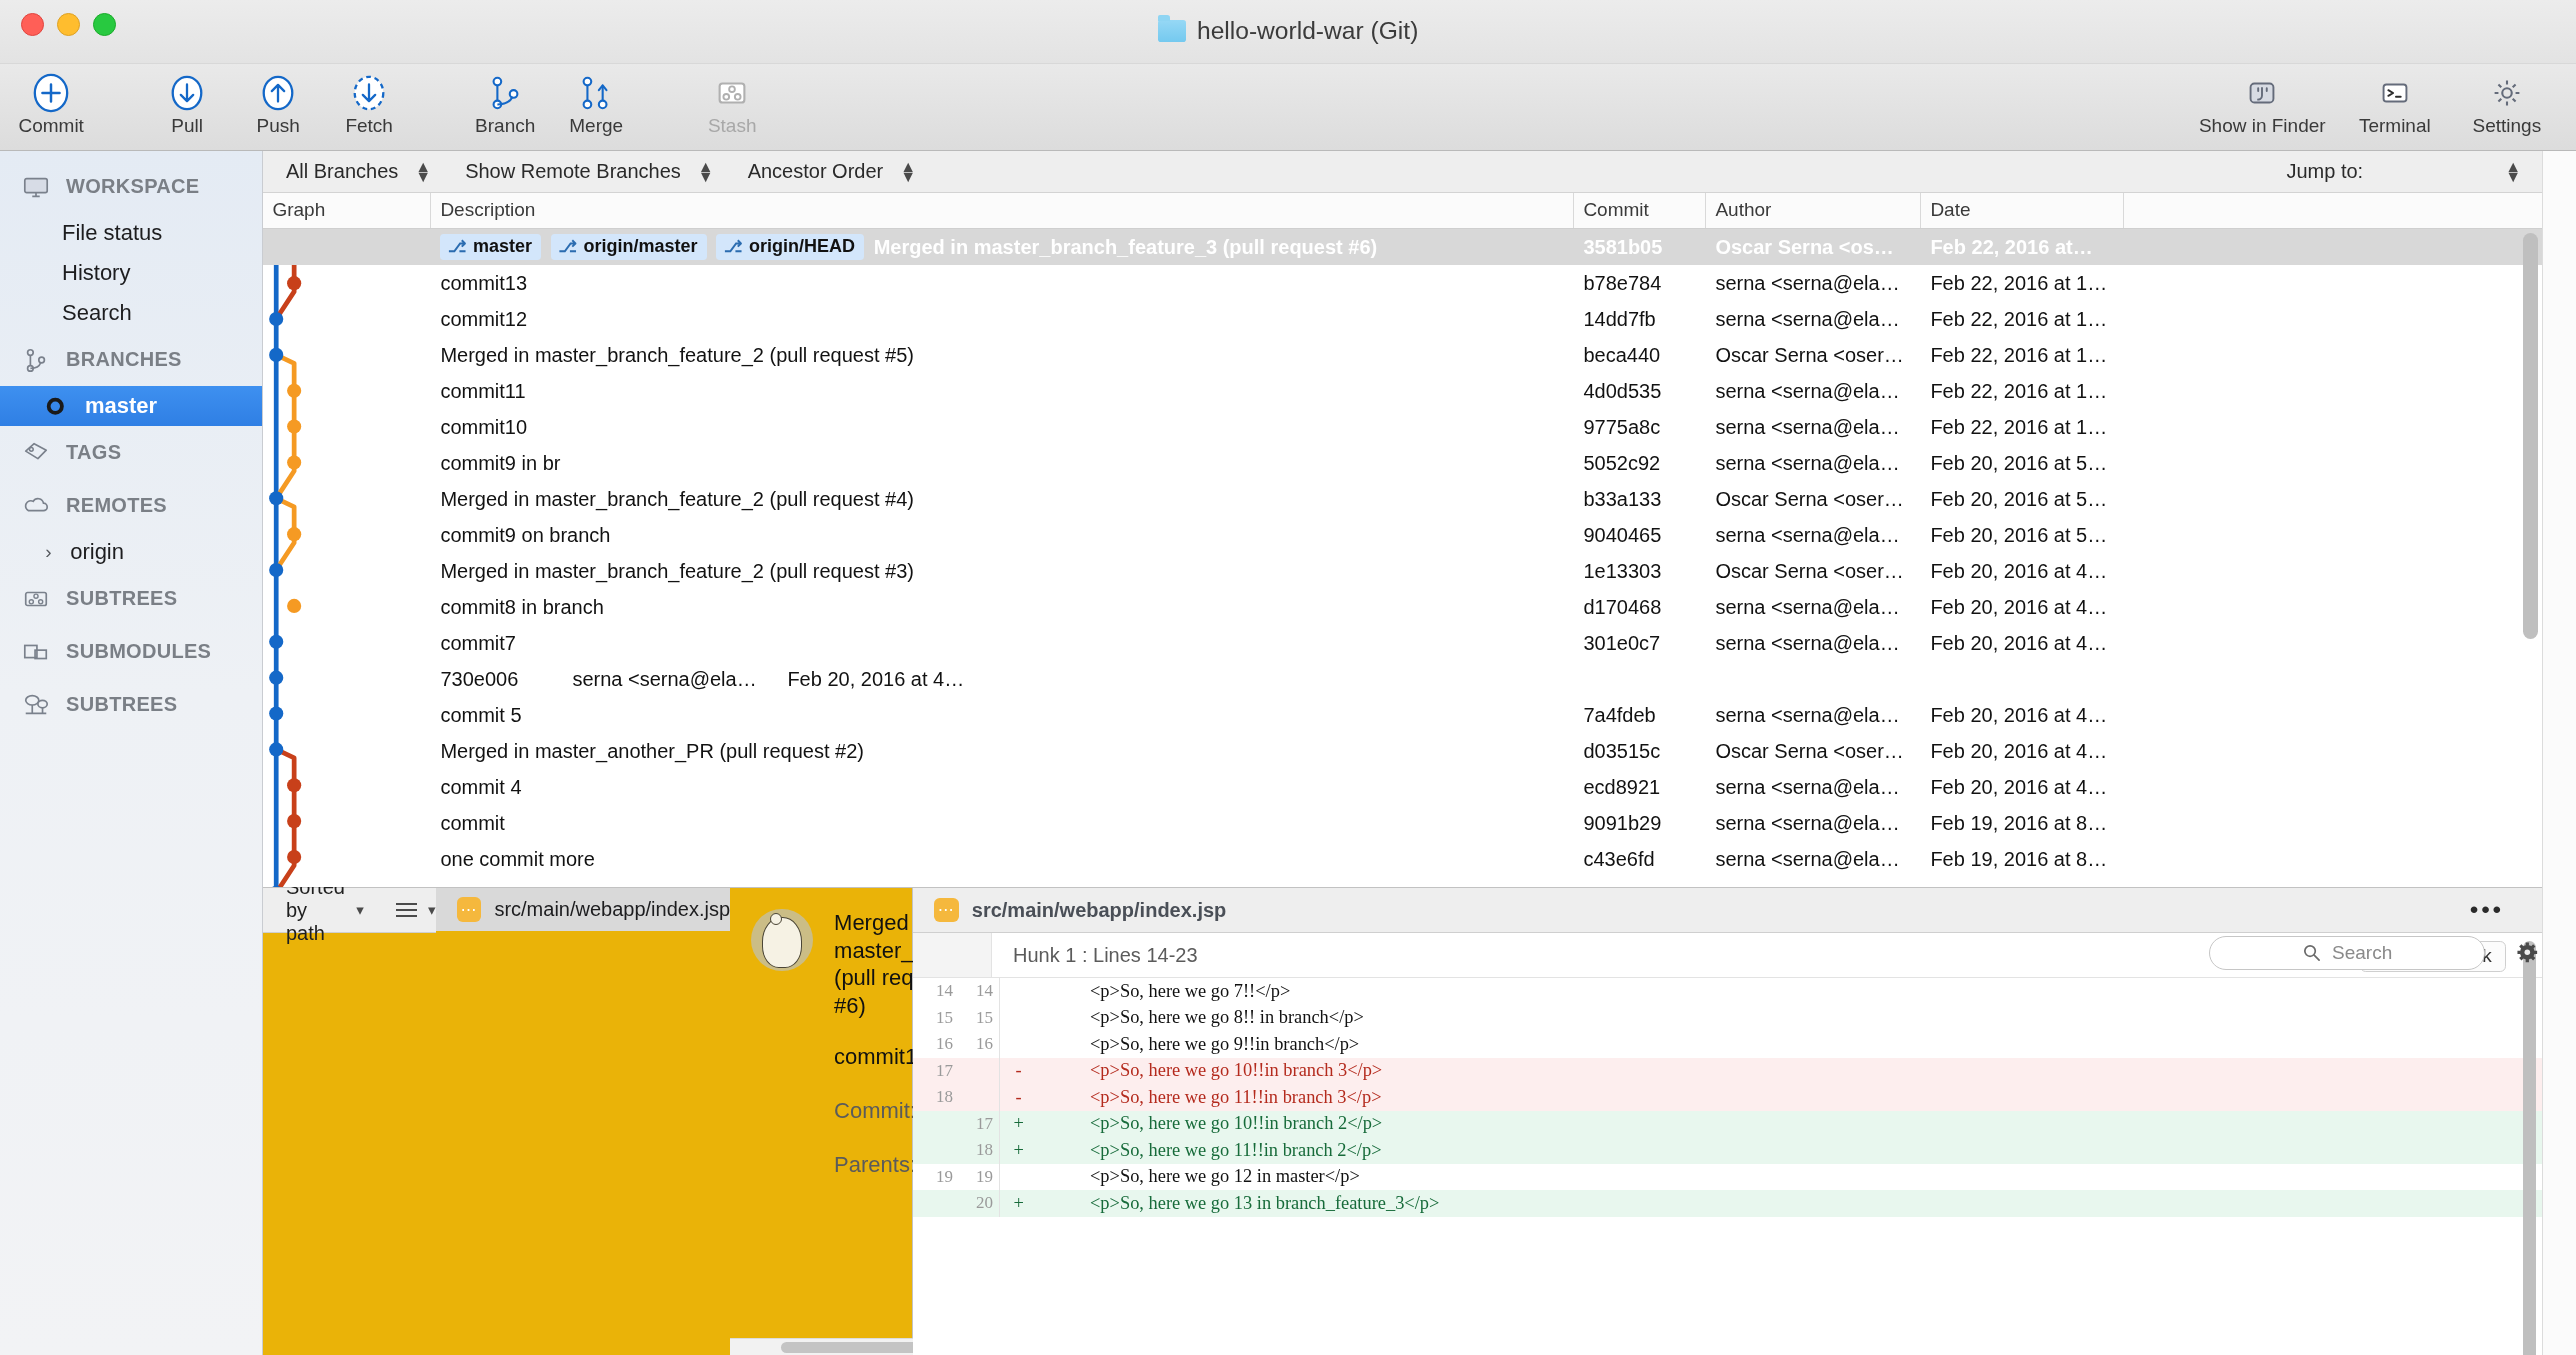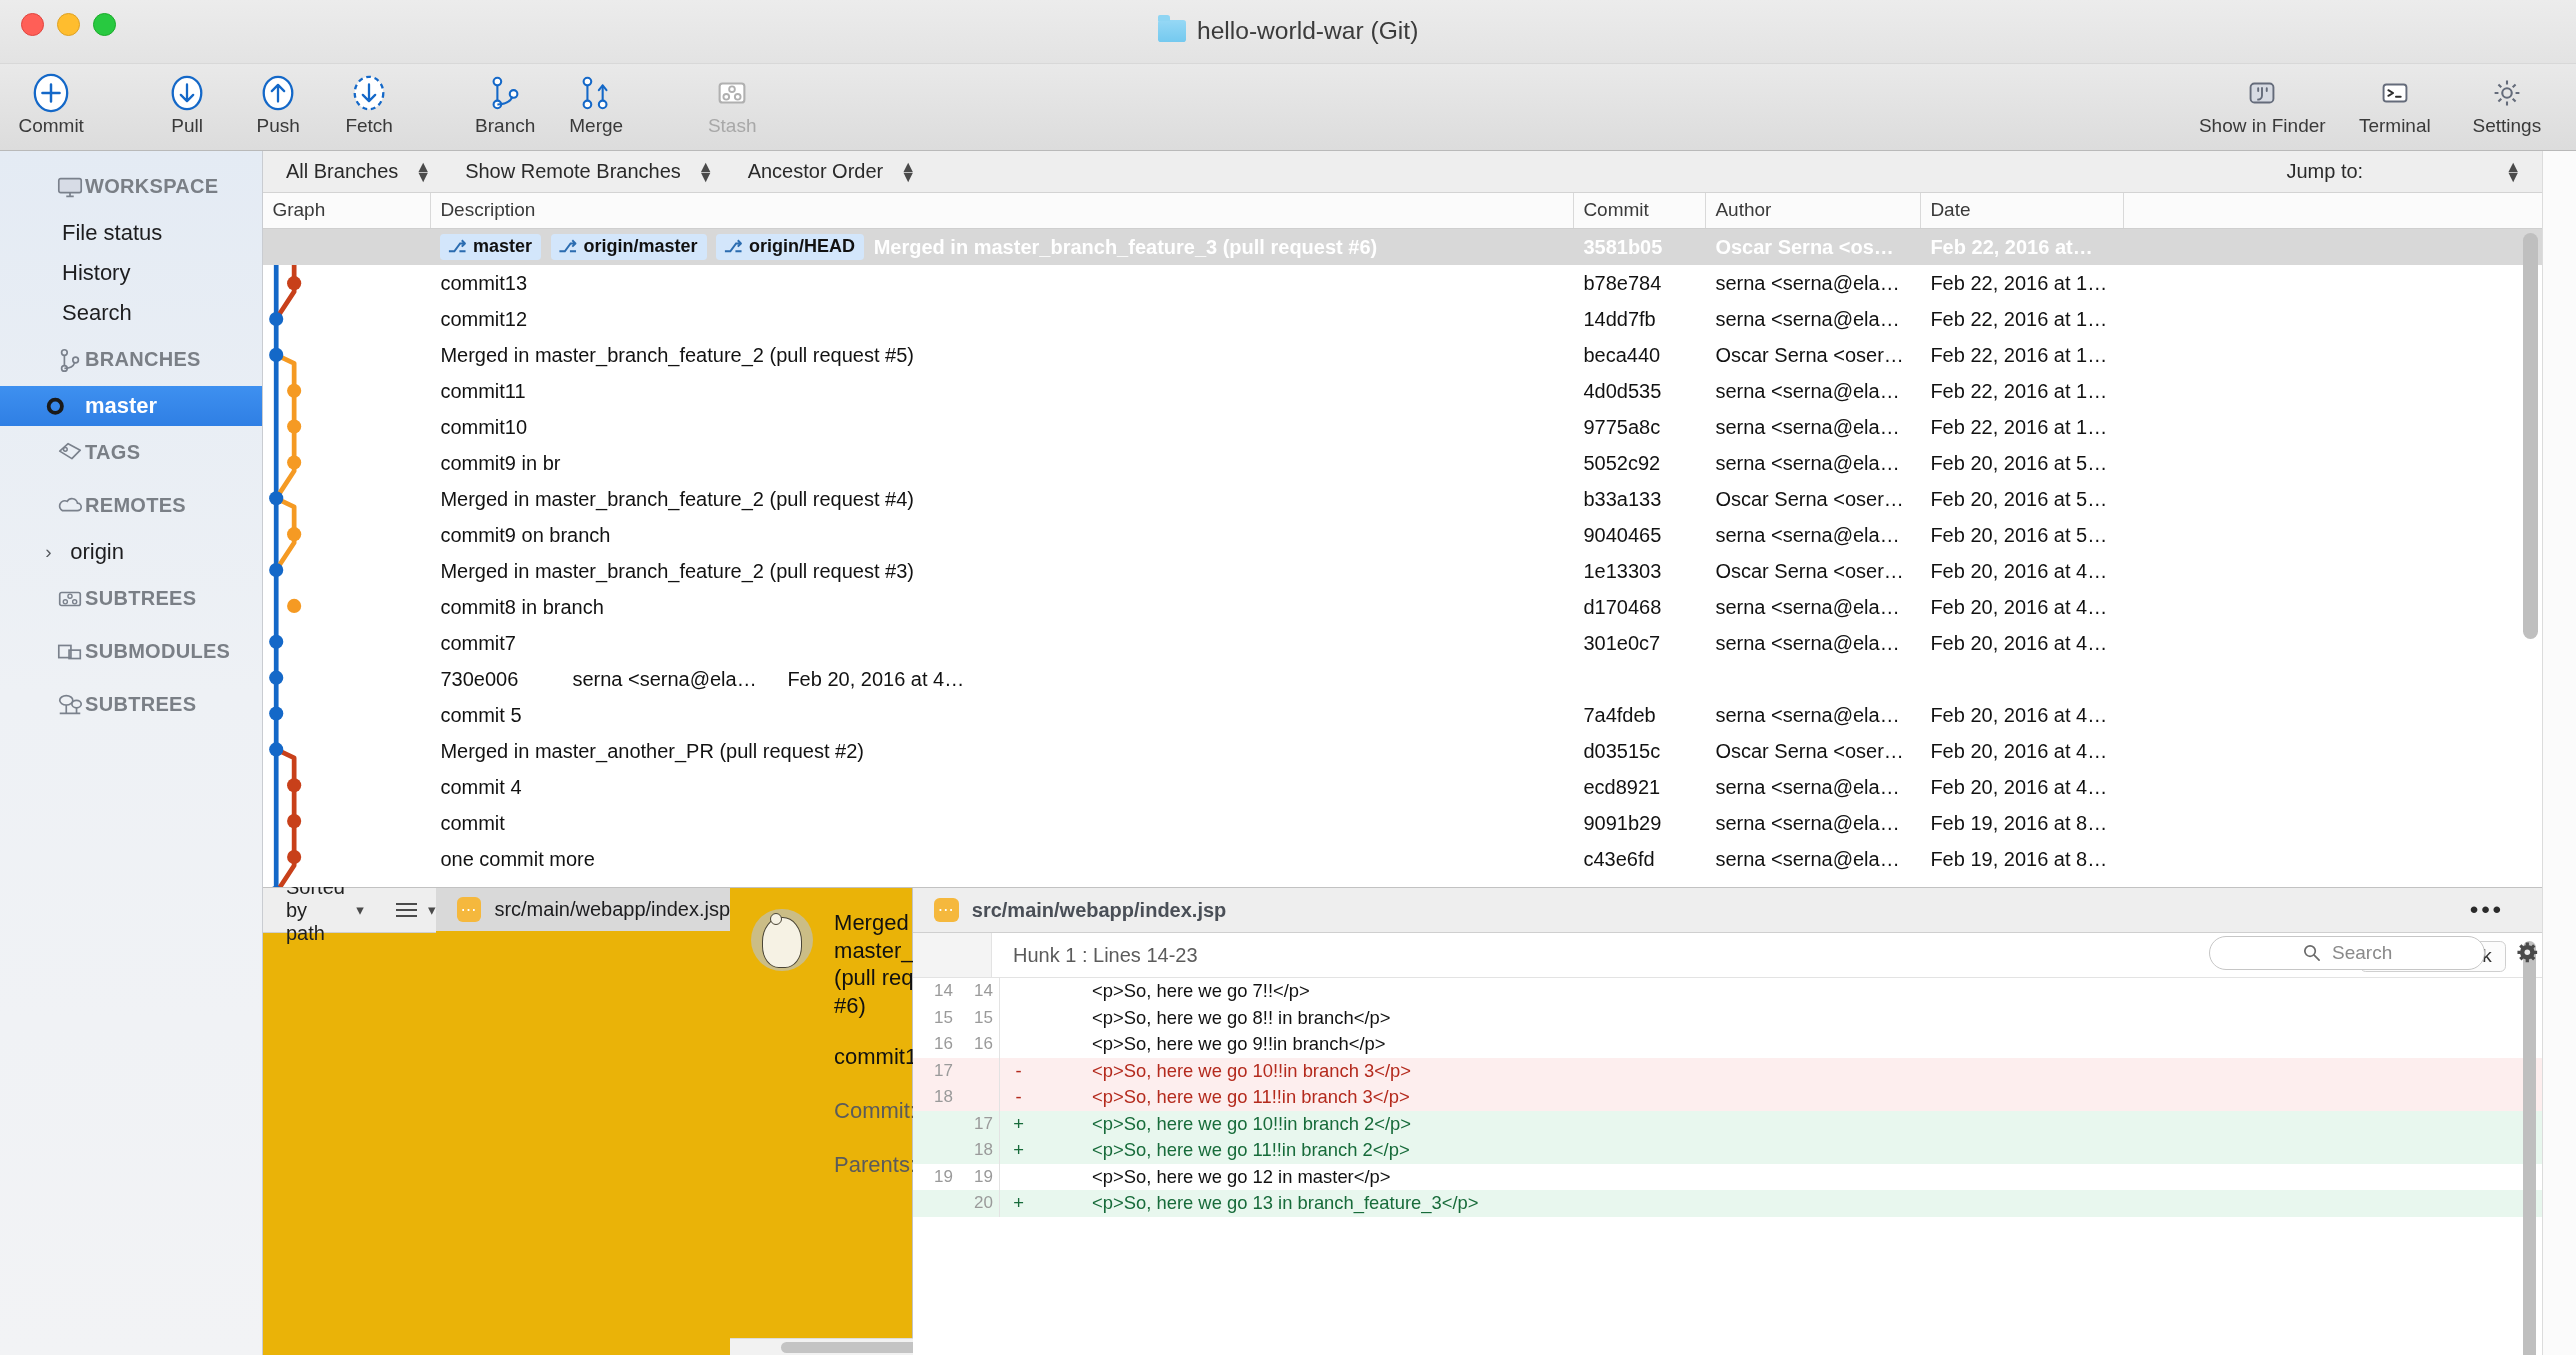--- a/index.html
+++ b/index.html
@@ -64,23 +64,23 @@
 
   
   .sidebar {
     width: 263px; flex: 0 0 263px;
     background: linear-gradient(to bottom, #e4ebf4, #eef1f5 45%, #f2f3f5);
     border-right: 0.9px solid #c9ccd1;
     padding-top: 9.4px;
     overflow: hidden;
   }
   .sb-section {
-    display: flex; align-items: center; 
+    display: flex; align-items: center; gap: 15px;
     height: 53px; padding-left: 21px;
-    font-size: 20px; font-weight: bold; color: #7a7f86; letter-spacing: 0.3px; margin-left: 34px;
+    font-size: 20px; font-weight: bold; color: #7a7f86; letter-spacing: 0.3px;
   }
   .sb-item {
     display: flex; align-items: center; height: 40px; padding-left: 62px;
     font-size: 22px; color: #1d1d1f;
   }
   .sb-item.selected {
     background: linear-gradient(to bottom, #3e90f0, #2f7fe4);
     color: #ffffff; font-weight: bold; padding-left: 40px; gap: 15px;
   }
   .sb-item.withchev { padding-left: 40px; gap: 13.2px; }
@@ -203,21 +203,21 @@
     border-bottom: 0.9px solid #e3e3e3; background: #fff;
   }
   .hunk-head .gutter { width: 79px; flex: 0 0 79px; background: #f4f4f4; height: 100%; border-right: 0.9px solid #e3e3e3; }
   .hunk-head .label { padding-left: 21px; font-size: 20px; color: #5b5b5b; }
   .rev-hunk {
     position: absolute; right: 36px; top: 7.6px;
     font-size: 19px; color: #333; background: #fcfcfc;
     border: 0.9px solid #cfcfcf; border-radius: 5.7px; padding: 3.8px 13.2px;
   }
 
-  .diff-body { flex: 1; overflow: hidden; background: #fff; font-family: Liberation Sans, sans-serif; }
+  .diff-body { flex: 1; overflow: hidden; background: #fff; font-family: Liberation Serif, serif; }
   .dline { height: 26.5px; display: flex; align-items: center; font-size: 18.4px; }
   .dline .ln { width: 40px; flex: 0 0 40px; text-align: right; color: #9a9a9a; font-size: 17px; }
   .dline .ln2 { width: 40px; flex: 0 0 40px; text-align: right; color: #9a9a9a; font-size: 17px; }
   .dline .sign { width: 38px; flex: 0 0 38px; text-align: center; }
   .dline .code { padding-left: 34px; white-space: pre; color: #111; }
   .dline.ctx { background: #ffffff; }
   .dline.del { background: #fdeeee; }
   .dline.del .sign, .dline.del .code { color: #b42a1d; }
   .dline.add { background: #e8f7ee; }
   .dline.add .sign, .dline.add .code { color: #176b3a; }

